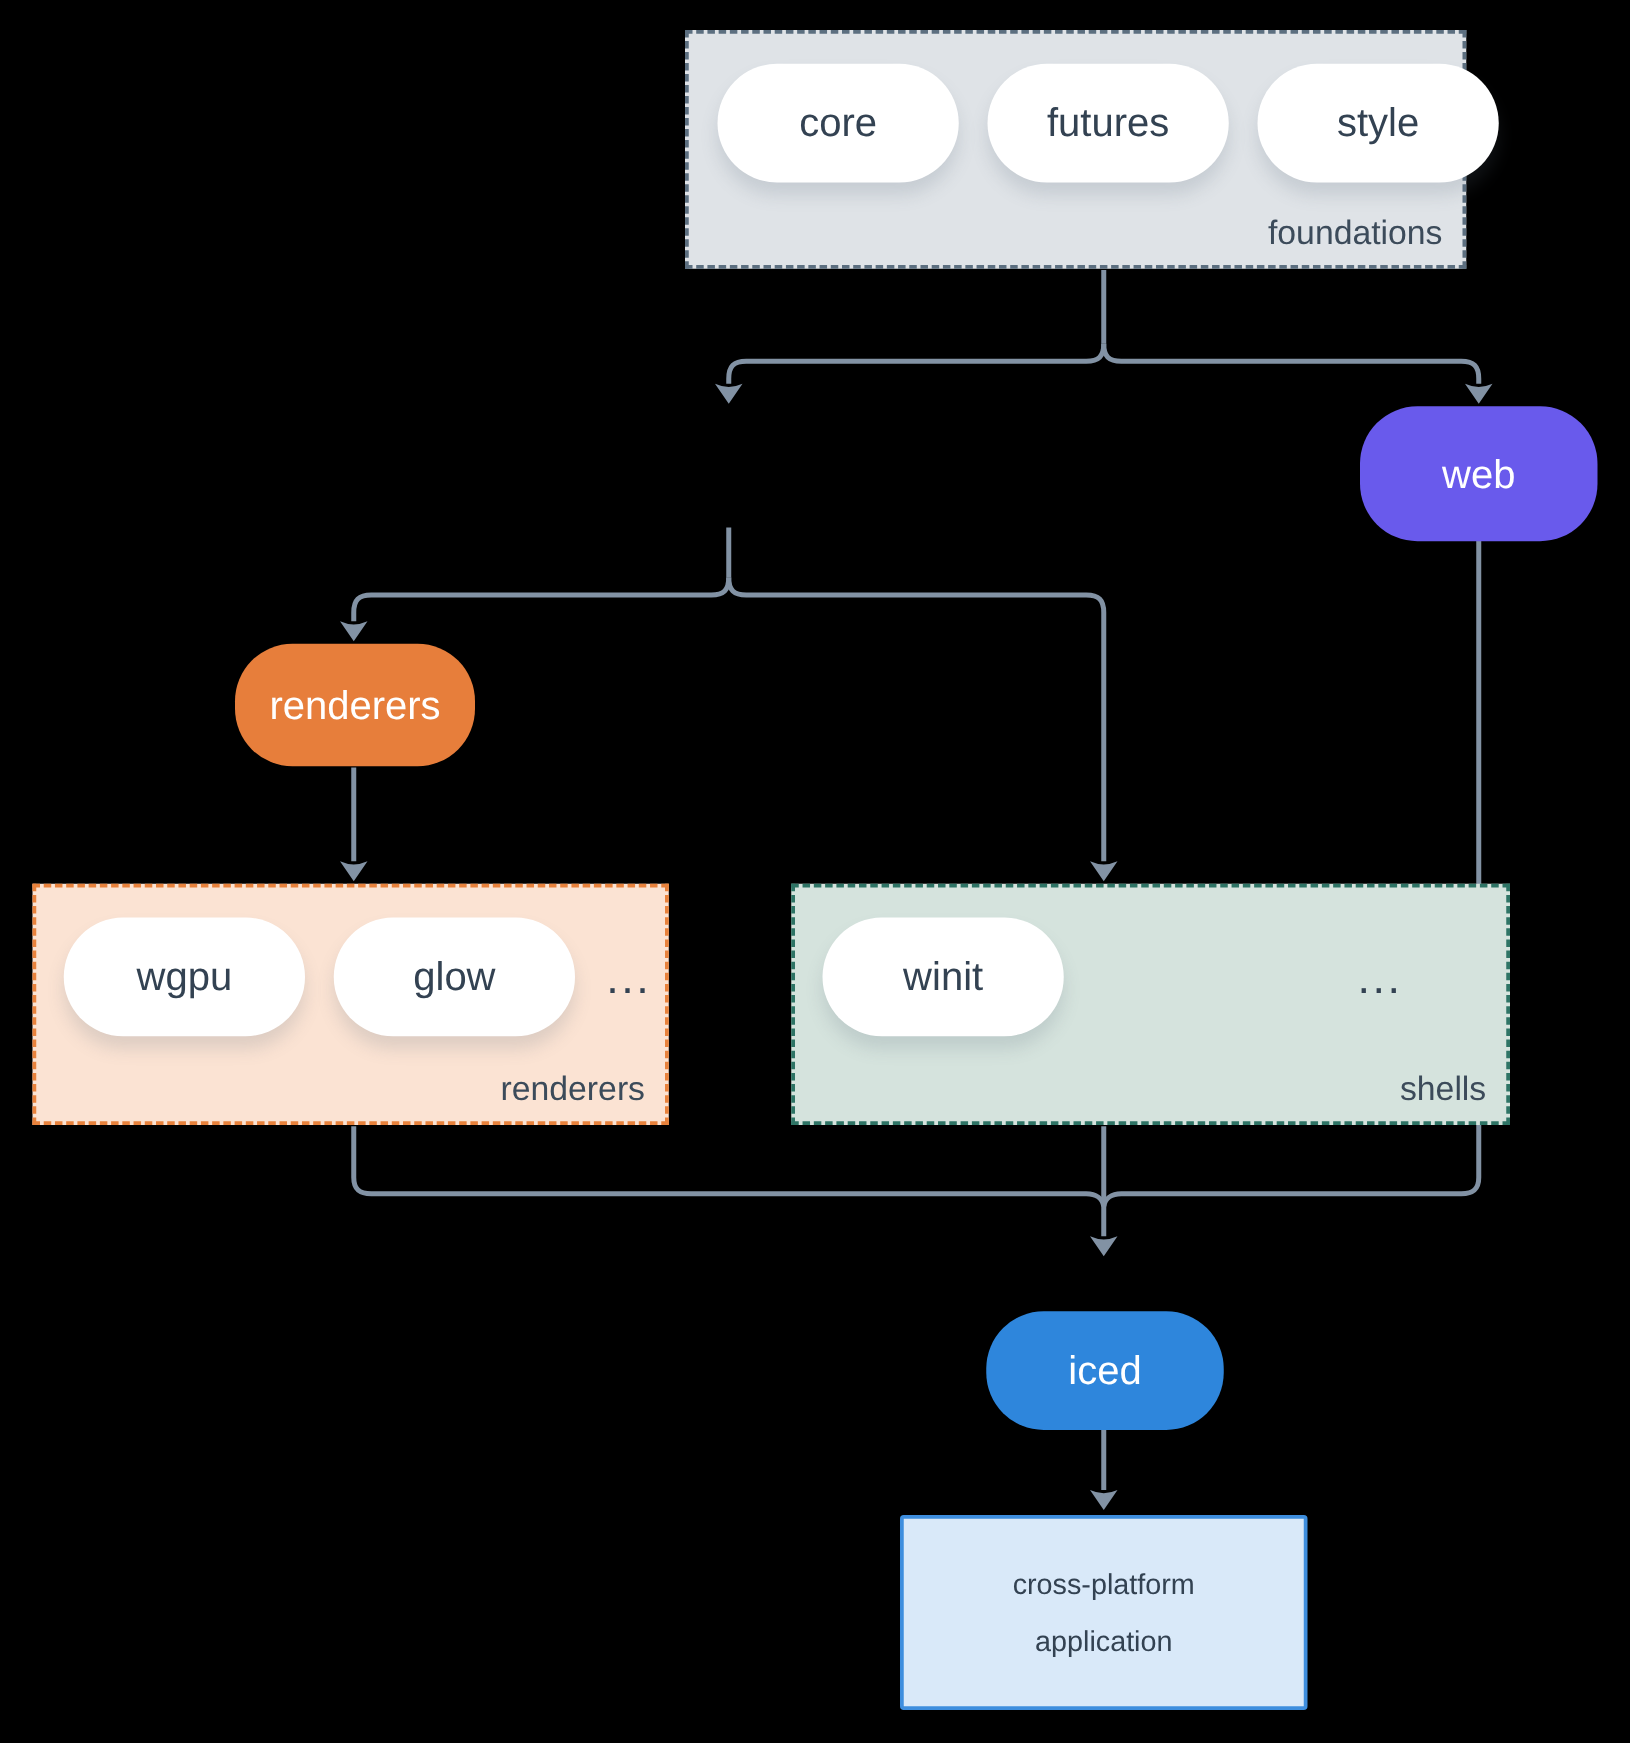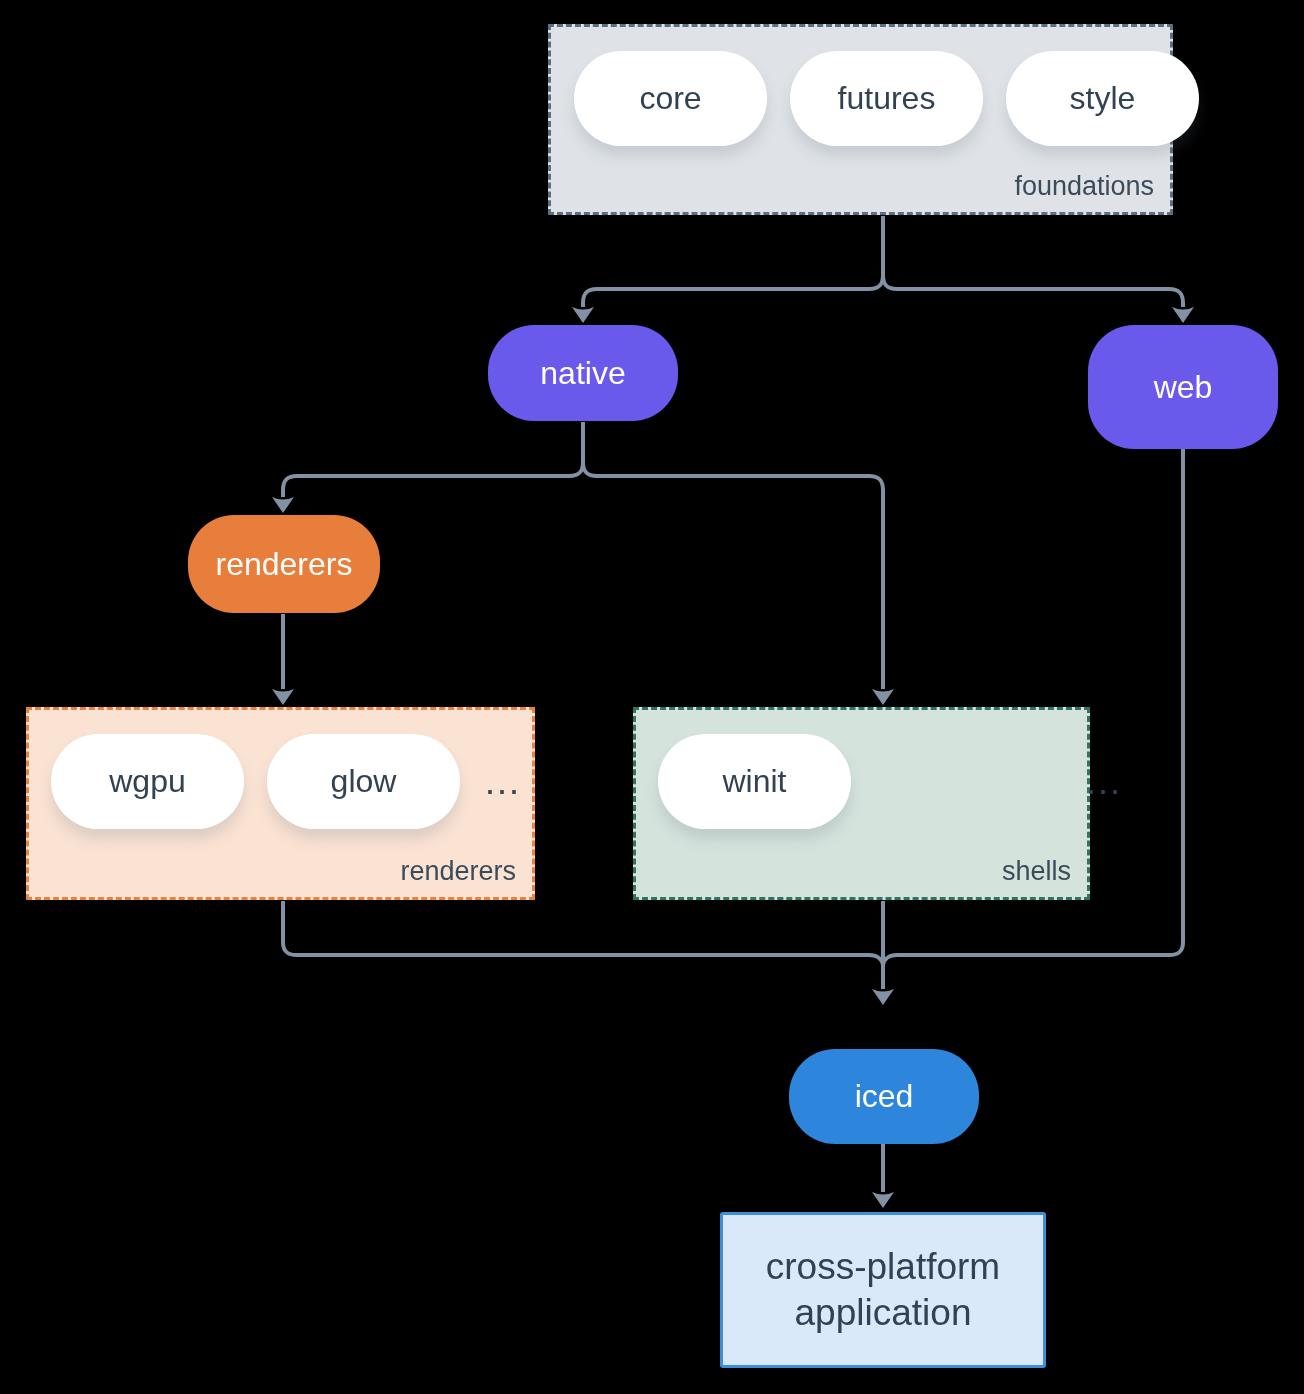--- a/index.html
+++ b/index.html
@@ -19,21 +19,21 @@
     left:548px; top:24px; width:625px; height:191px;
     background:var(--foundations-bg, #dfe3e7);
     border:3px dashed var(--foundations-border, #5c6f80);
   }
   .group-renderers {
     left:26px; top:707px; width:509px; height:193px;
     background:var(--renderers-bg, #fbe3d3);
     border:3px dashed var(--renderers-border, #e8823c);
   }
   .group-shells {
-    left:633px; top:707px; width:457px; height:193px;
+    left:633px; top:707px; width:575px; height:193px;
     background:var(--shells-bg, #d5e3dd);
     border:3px dashed var(--shells-border, #2e7465);
   }
   .group-label {
     position:absolute; right:16px; bottom:10px;
     font-size:27px; color:var(--label, #3c4b5a);margin-top:44px;
   }
   .white-pill {
     position:absolute; width:193px; height:95px; top:24px;
     background:var(--pill-white, #ffffff);
@@ -49,31 +49,31 @@
     position:absolute; left:444px; top:24px; width:60px; height:95px;
     display:flex; align-items:center; justify-content:center;
     font-size:36px; color:var(--text-dark, #334252); letter-spacing:2px;
   }
   .node-pill {
     position:absolute;
     display:flex; align-items:center; justify-content:center;
     font-size:32px; color:#ffffff; border-radius:46px;
   }
   .node-native   { left:488px;  top:325px;  width:190px; height:96px; background:var(--purple, #695aec); }
-  .node-web      { left:1088px; top:325px;  width:190px; height:124px; background:var(--purple, #695aec); }
+  .node-web      { left:1088px; top:325px;  width:190px; height:108px; background:var(--purple, #695aec); }
   .node-graphics { left:188px;  top:515px;  width:192px; height:98px; background:var(--orange, #e77e3b); }
   .node-iced     { left:789px;  top:1049px; width:190px; height:95px; background:var(--blue, #2e86dc); }
   .app-box {
     position:absolute; left:720px; top:1212px; width:326px; height:156px;
     box-sizing:border-box;
     background:var(--app-bg, #d9e9f9);
     border:3px solid var(--app-border, #3e8ede);
     border-radius:3px;
     display:flex; flex-direction:column; align-items:center; justify-content:center;
-    font-size:37px; color:var(--text-dark, #334252); line-height:46px;
+    font-size:23px; color:var(--text-dark, #334252); line-height:46px;
   }
 </style>
 </head>
 <body>
 
 <div class="canvas">
 
   <svg class="wires" width="1304" height="1394" viewBox="0 0 1304 1394">
     <g>
       <path class="connector" d="M883 216 L883 275"></path>
@@ -111,23 +111,20 @@
     </div>
     <div class="white-pill wp-2">
       <span>style</span>
     </div>
     <div class="white-pill wp-1">
       <span>futures</span>
     </div>
     <div class="group-label">foundations</div>
   </div>
 
-  <div class="node-pill node-native">
-    <span>native</span>
-  </div>
   <div class="node-pill node-web">
     <span>web</span>
   </div>
 
   <div class="node-pill node-graphics">
     <span>renderers</span>
   </div>
 
   <div class="group-box group-renderers">
     <div class="white-pill wp-1" style="left:238px;">

